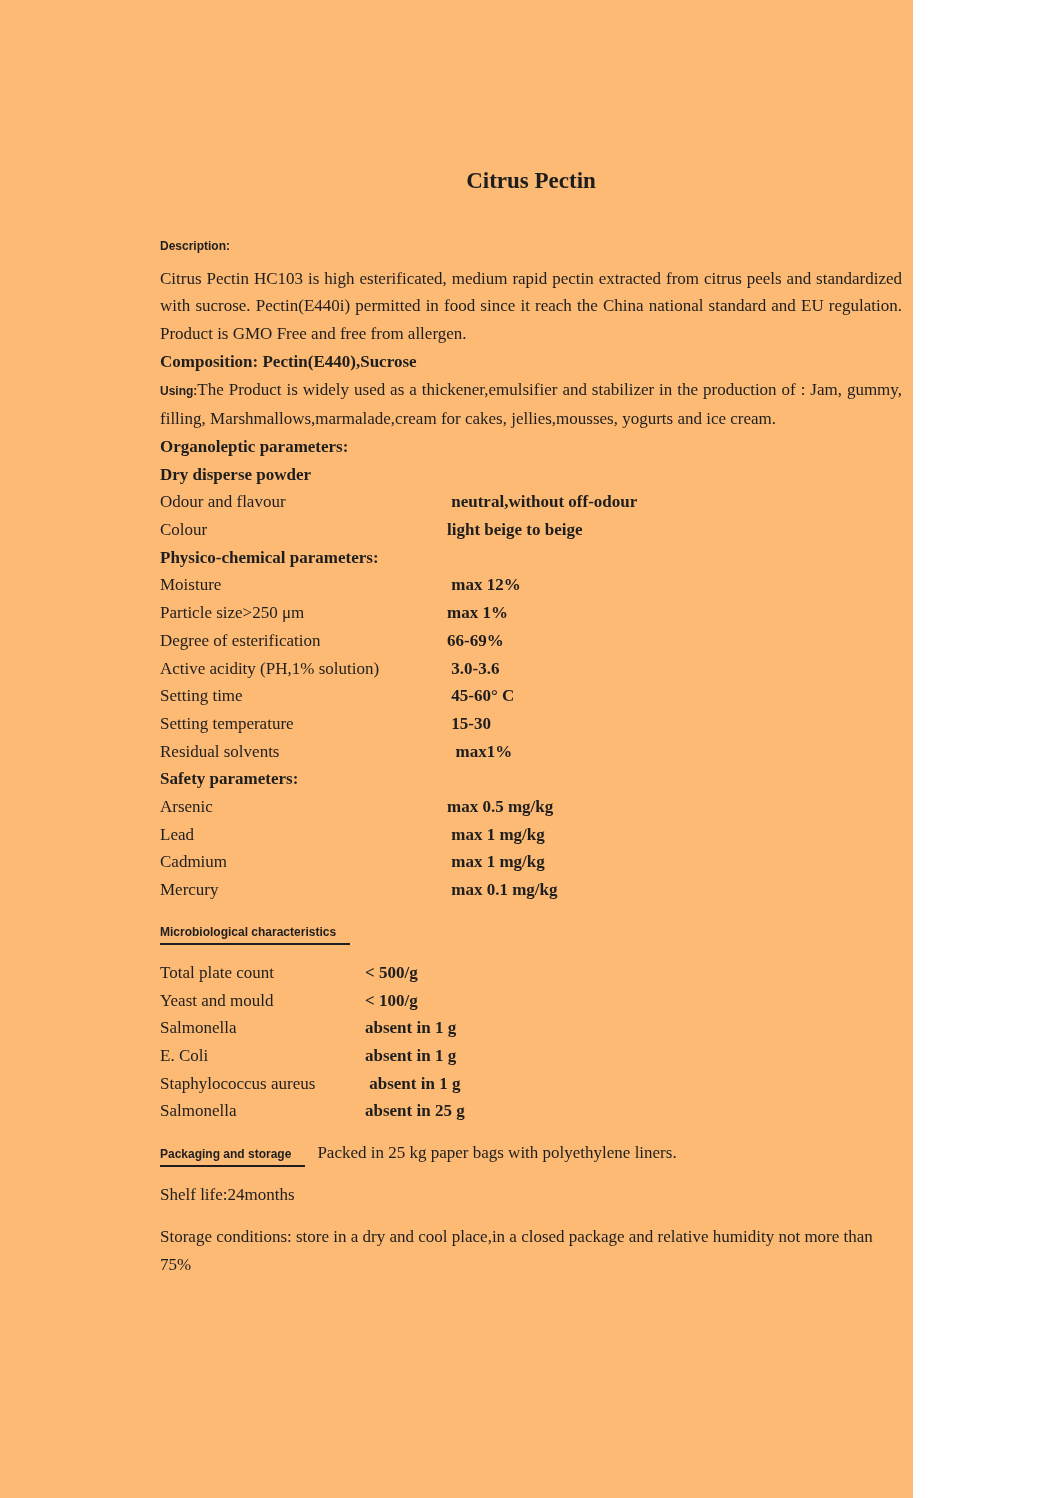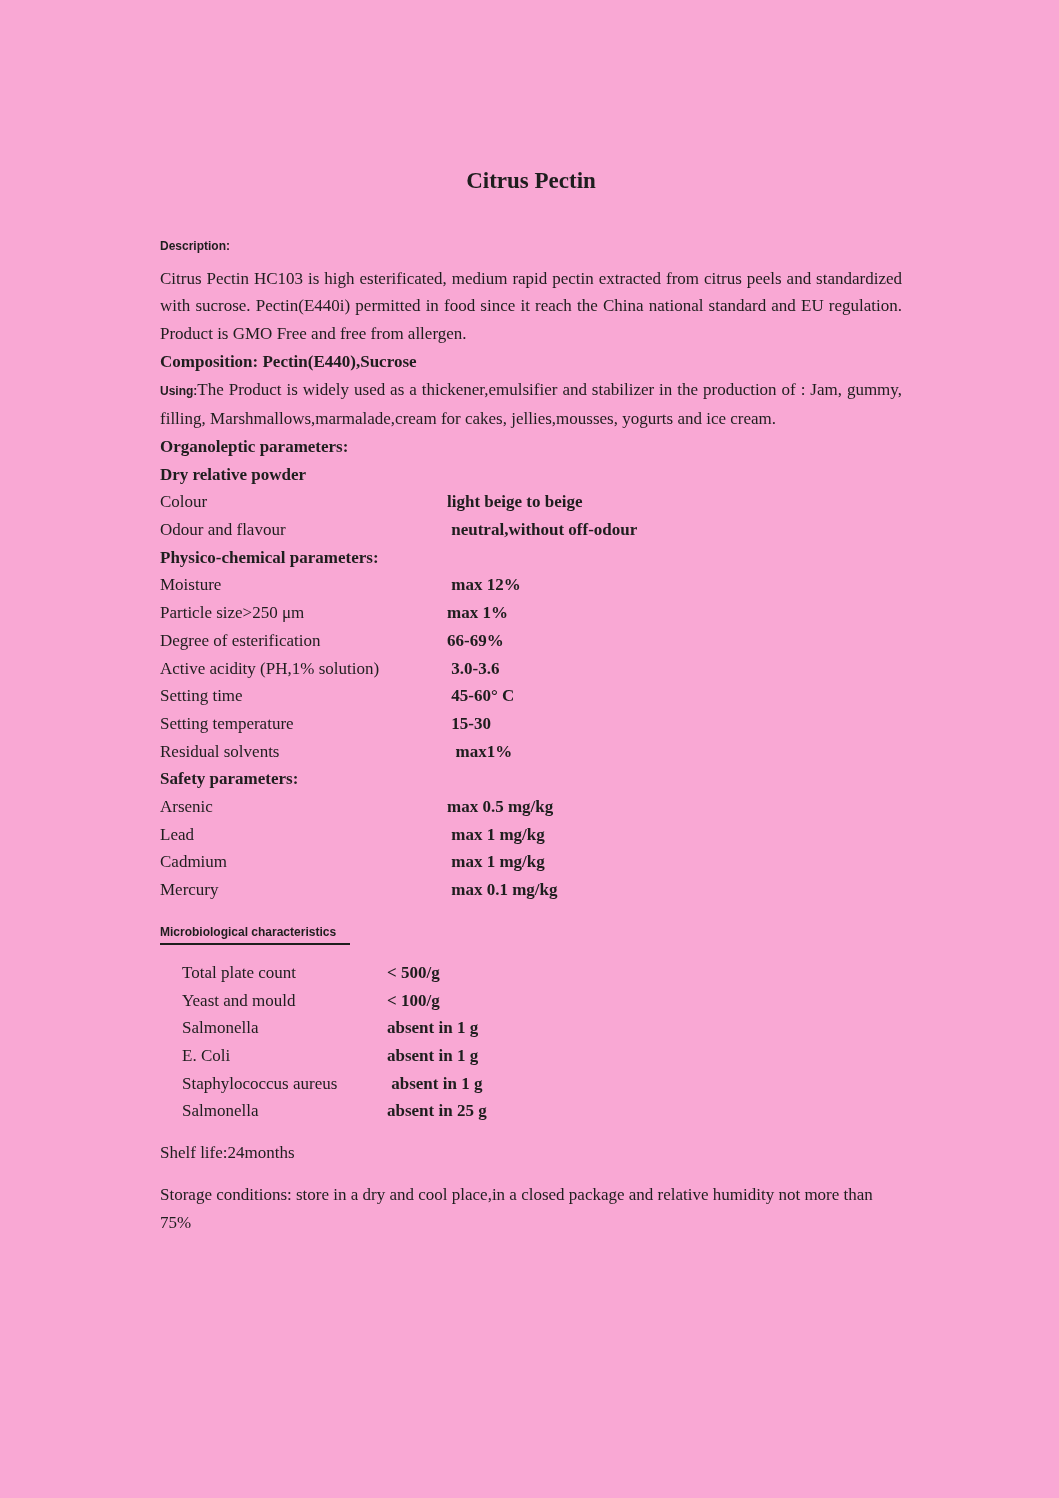--- a/index.html
+++ b/index.html
@@ -1,20 +1,20 @@
 <!DOCTYPE html>
 <html><head>
 <meta charset="utf-8">
 <style>
   html, body { margin: 0; padding: 0; background: #ffffff; }
   .page {
     position: relative;
-    width: 1059px;
+    width: 913px;
     height: 1498px;
-    background: #f9a8d4;
+    background: #fdba74;
     color: #1e1e1e;
     font-family: "Liberation Serif", "DejaVu Serif", serif;
     font-size: 17px;
     overflow: hidden;
   }
   .content {
     position: absolute;
     left: 160px;
     top: 0;
     width: 742px;
@@ -42,21 +42,21 @@
   .plabel { flex: 0 0 287px; white-space: pre-wrap; }
   .pvalue { flex: 1 1 auto; white-space: pre-wrap; font-weight: bold; }
   .mrow .plabel { flex: 0 0 205px; }
   .micro-heading { margin-top: 13px; }
   .underlined {
     display: inline-block;
     border-bottom: 2px solid #1e1e1e;
     padding-right: 14px;
     line-height: 22px;
   }
-  .micro-rows { margin-top: 14px; margin-left: 22px; }
+  .micro-rows { margin-top: 14px; }
   .pack-line { margin-top: 14px; }
   .pack-text { margin-left: 12px; }
   .shelf-line { margin-top: 14px; }
   .storage-para { margin-top: 14px; text-align: left; }
 </style>
 </head>
 <body>
 
 <div class="page">
   <div class="content">
@@ -67,29 +67,29 @@
 
     <p class="para para-first">Citrus Pectin HC103 is high esterificated, medium rapid pectin extracted from citrus peels and standardized with sucrose. Pectin(E440i) permitted in food since it reach the China national standard and EU regulation. Product is GMO Free and free from allergen.</p>
 
     <p class="para"><span class="inline-label-serif">Composition:</span><span class="pvalue" style="white-space:pre-wrap;"> Pectin(E440),Sucrose</span></p>
 
     <p class="para"><span class="h-sans">Using:</span><span>The Product is widely used as a thickener,emulsifier and stabilizer in the production of : Jam, gummy, filling, Marshmallows,marmalade,cream for cakes, jellies,mousses, yogurts and ice cream.</span></p>
 
     <div class="h-serif-line">Organoleptic parameters:</div>
     <div>
       <div class="prow">
-          <span class="pvalue">Dry relative powder</span>
+          <span class="pvalue">Dry disperse powder</span>
+      </div>
+      <div class="prow">
+        <span class="plabel">Odour and flavour</span>
+          <span class="pvalue"> neutral,without off-odour</span>
       </div>
       <div class="prow">
         <span class="plabel">Colour</span>
           <span class="pvalue">light beige to beige</span>
-      </div>
-      <div class="prow">
-        <span class="plabel">Odour and flavour</span>
-          <span class="pvalue"> neutral,without off-odour</span>
       </div>
     </div>
 
     <div class="h-serif-line">Physico-chemical parameters:</div>
     <div>
       <div class="prow">
         <span class="plabel">Moisture</span>
           <span class="pvalue"> max 12%</span>
       </div>
       <div class="prow">
@@ -161,19 +161,22 @@
       <div class="prow mrow">
         <span class="plabel">Staphylococcus aureus</span>
           <span class="pvalue"> absent in 1 g</span>
       </div>
       <div class="prow mrow">
         <span class="plabel">Salmonella</span>
           <span class="pvalue">absent in 25 g</span>
       </div>
     </div>
 
+    <div class="pack-line">
+      <span class="h-sans underlined">Packaging and storage</span><span class="pack-text">Packed in 25 kg paper bags with polyethylene liners.</span>
+    </div>
 
     <div class="shelf-line">Shelf life:24months</div>
 
     <p class="para storage-para">Storage conditions: store in a dry and cool place,in a closed package and relative humidity not more than 75%</p>
 
   </div>
 </div>
 
 </body></html>

